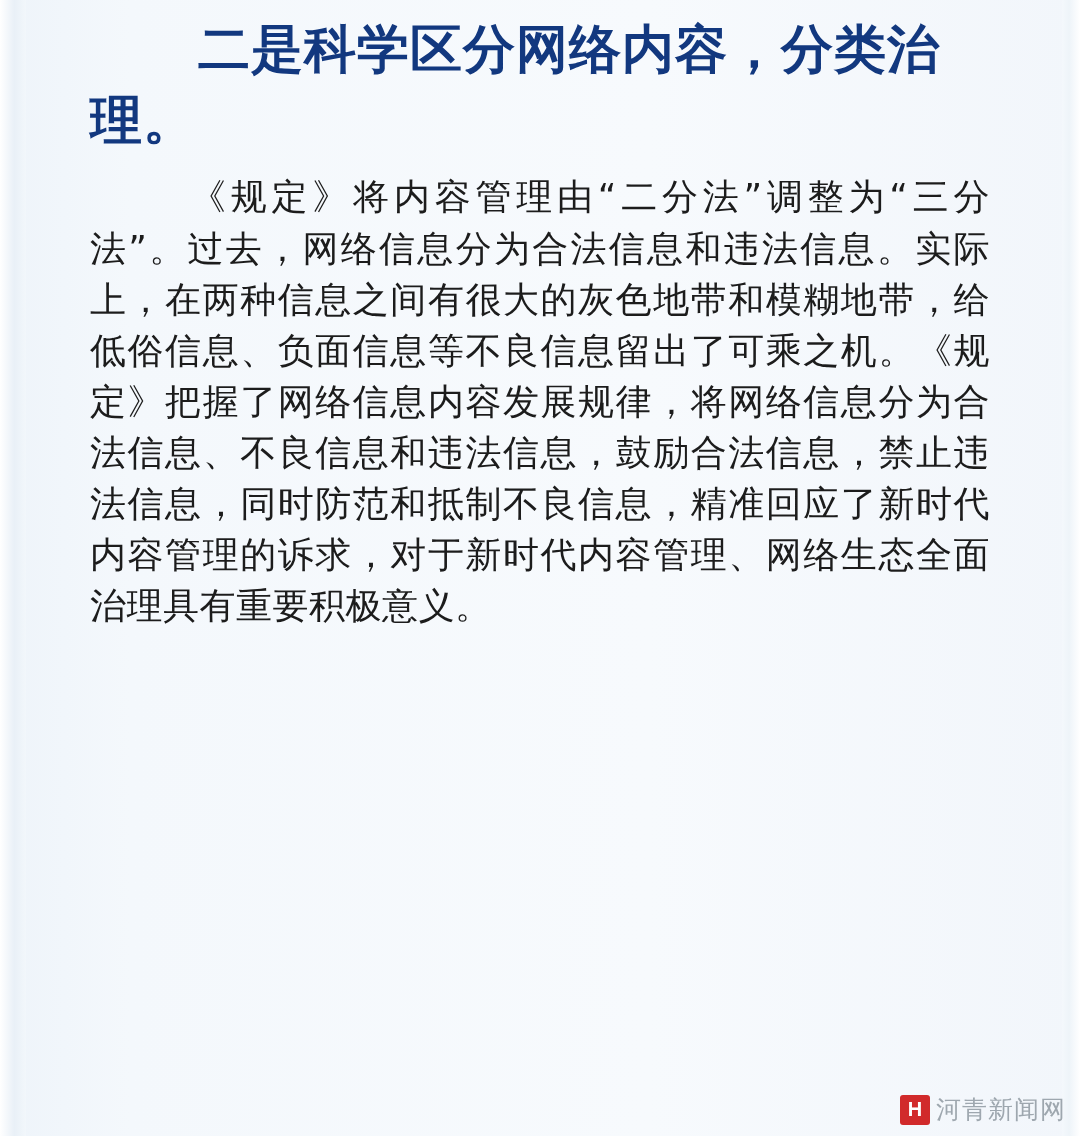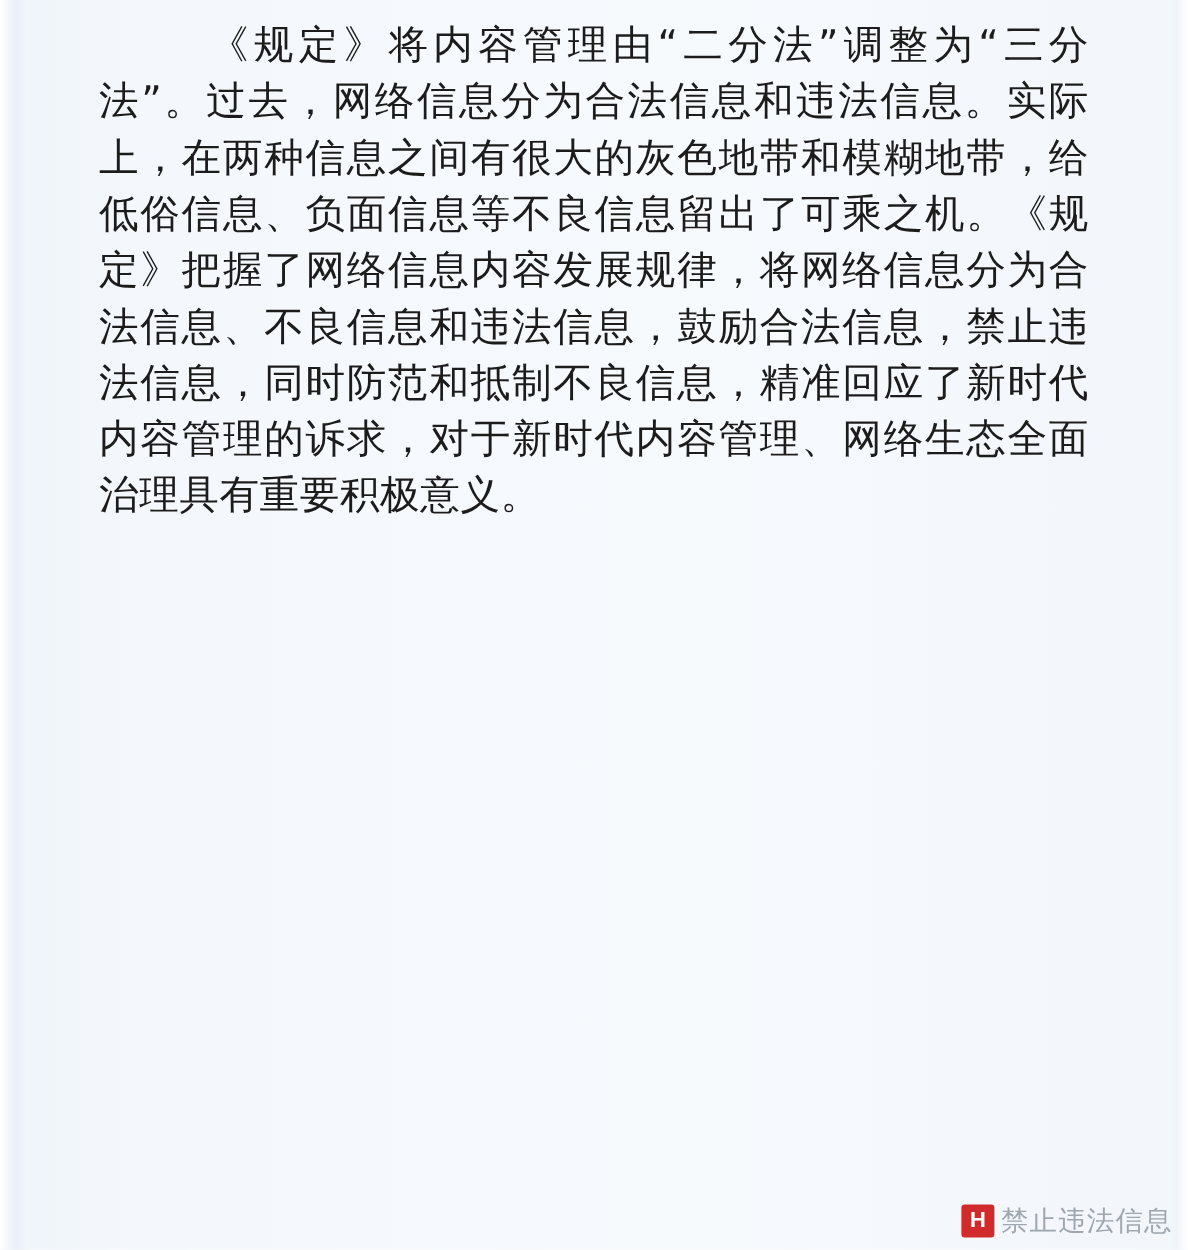--- a/index.html
+++ b/index.html
@@ -94,20 +94,21 @@
   }
 </style>
 </head>
 <body>
 
 <div class="page">
   <div class="edge-left"></div>
   <div class="edge-right"></div>
 
   <div class="content">
+    <h1 class="heading">二是科学区分网络内容，分类治理。</h1>
     <p class="body-text">《规定》将内容管理由“二分法”调整为“三分法”。过去，网络信息分为合法信息和违法信息。实际上，在两种信息之间有很大的灰色地带和模糊地带，给低俗信息、负面信息等不良信息留出了可乘之机。《规定》把握了网络信息内容发展规律，将网络信息分为合法信息、不良信息和违法信息，鼓励合法信息，禁止违法信息，同时防范和抵制不良信息，精准回应了新时代内容管理的诉求，对于新时代内容管理、网络生态全面治理具有重要积极意义。</p>
   </div>
 
   <div class="watermark">
     <span class="wm-badge">H</span>
-    <span class="wm-text">禁止违法信息</span>
+    <span class="wm-text">河青新闻网</span>
   </div>
 </div>
 
 </body></html>

